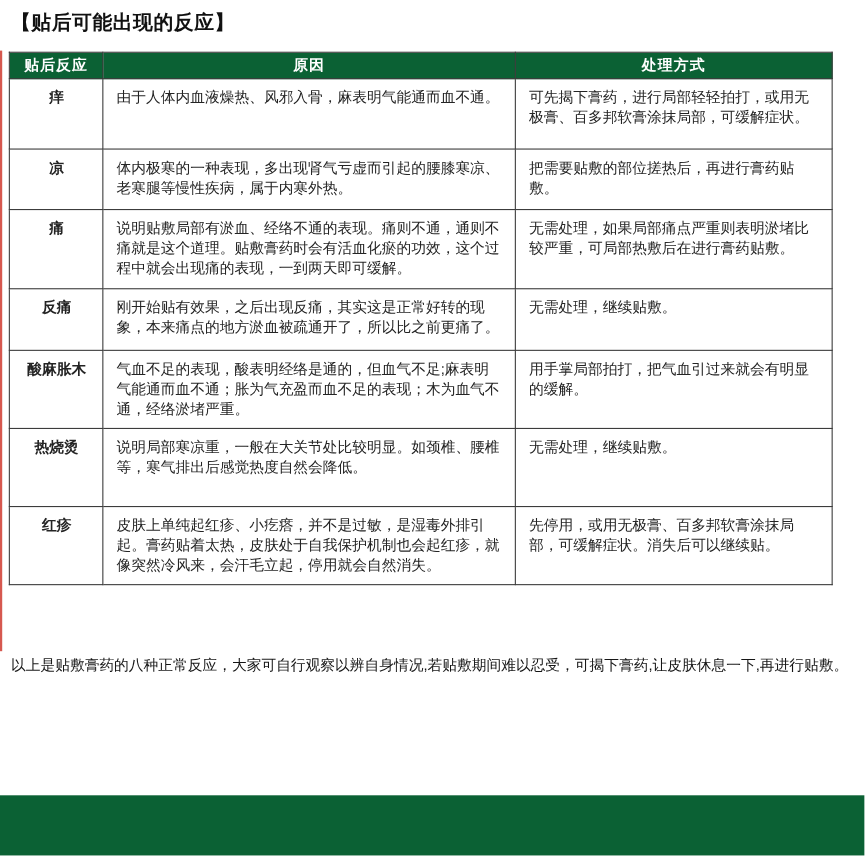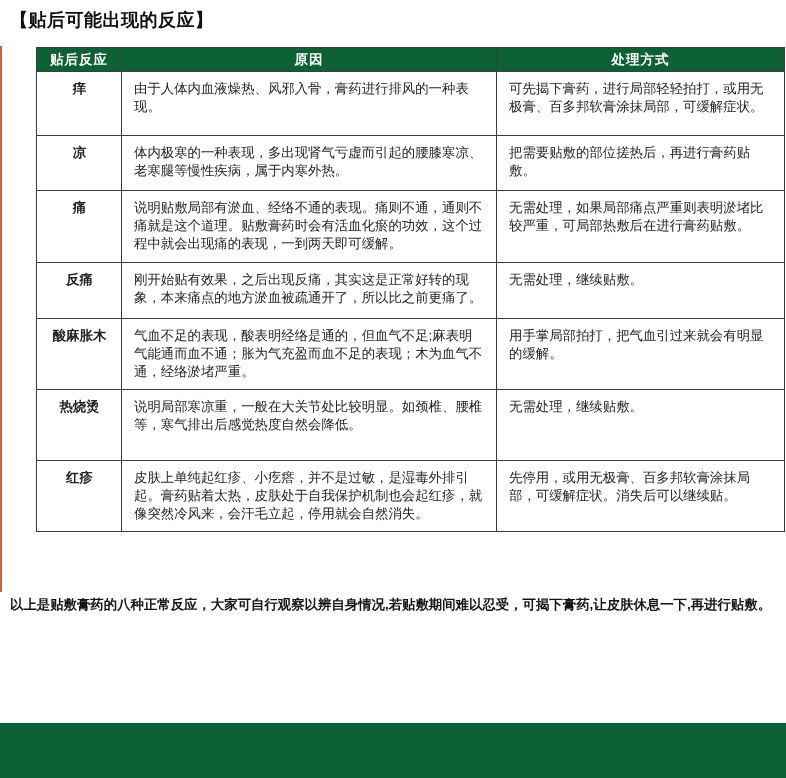--- a/index.html
+++ b/index.html
@@ -11,21 +11,21 @@
   .page{position:relative;width:786px;height:778px;background:#ffffff;overflow:hidden;padding-left:41px;}
 
   .red-edge{position:absolute;left:0;top:46px;width:2px;height:546px;background:#cf3b30;opacity:.85;}
 
   .title{
     position:absolute;left:10px;top:8px;margin:0;
     font-size:18px;font-weight:bold;color:#111111;letter-spacing:.5px;
   }
 
   table.reactions{
-    position:absolute;left:36px;top:47px;width:748px;
+    position:absolute;left:8px;top:47px;width:748px;
     border-collapse:collapse;table-layout:fixed;border-radius:32px;
   }
   table.reactions col.c1{width:85px;}
   table.reactions col.c2{width:375px;}
   table.reactions col.c3{width:288px;}
 
   table.reactions th{
     background:#0b6134;color:#ffffff;
     font-size:13.5px;font-weight:bold;text-align:center;
     height:24px;padding:2px 4px;border:1px solid #3c3c3c;
@@ -45,21 +45,21 @@
 
   tbody tr:nth-child(1){height:64px;}
   tbody tr:nth-child(2){height:55px;}
   tbody tr:nth-child(3){height:72px;}
   tbody tr:nth-child(4){height:56px;}
   tbody tr:nth-child(5){height:54px;}
   tbody tr:nth-child(6){height:71px;}
   tbody tr:nth-child(7){height:69px;}
   tbody tr:nth-child(8){height:78px;}
 
-  .footer{position:absolute;left:10px;top:594px;width:770px;font-weight:bold;}
+  .footer{position:absolute;left:10px;top:594px;width:770px;}
   .footer p{margin:0;font-size:13.4px;line-height:21px;color:#151515;}
 
   .green-bar{position:absolute;left:0;top:723px;width:786px;height:55px;background:#0b6134;}
 </style>
 </head>
 <body>
 
 <div class="page">
 
   <div class="red-edge"></div>
@@ -75,21 +75,21 @@
     <thead>
       <tr>
         <th>贴后反应</th>
         <th>原因</th>
         <th>处理方式</th>
       </tr>
     </thead>
     <tbody>
       <tr>
         <td class="c1">痒</td>
-        <td class="c2">由于人体内血液燥热、风邪入骨，膏药进行排风的一种表现。</td>
+        <td class="c2">由于人体内血液燥热、风邪入骨，麻表明气能通而血不通。</td>
         <td class="c3">可先揭下膏药，进行局部轻轻拍打，或用无极膏、百多邦软膏涂抹局部，可缓解症状。</td>
       </tr>
       <tr>
         <td class="c1">凉</td>
         <td class="c2">体内极寒的一种表现，多出现肾气亏虚而引起的腰膝寒凉、老寒腿等慢性疾病，属于内寒外热。</td>
         <td class="c3">把需要贴敷的部位搓热后，再进行膏药贴敷。</td>
       </tr>
       <tr>
         <td class="c1">痛</td>
         <td class="c2">说明贴敷局部有淤血、经络不通的表现。痛则不通，通则不痛就是这个道理。贴敷膏药时会有活血化瘀的功效，这个过程中就会出现痛的表现，一到两天即可缓解。</td>

